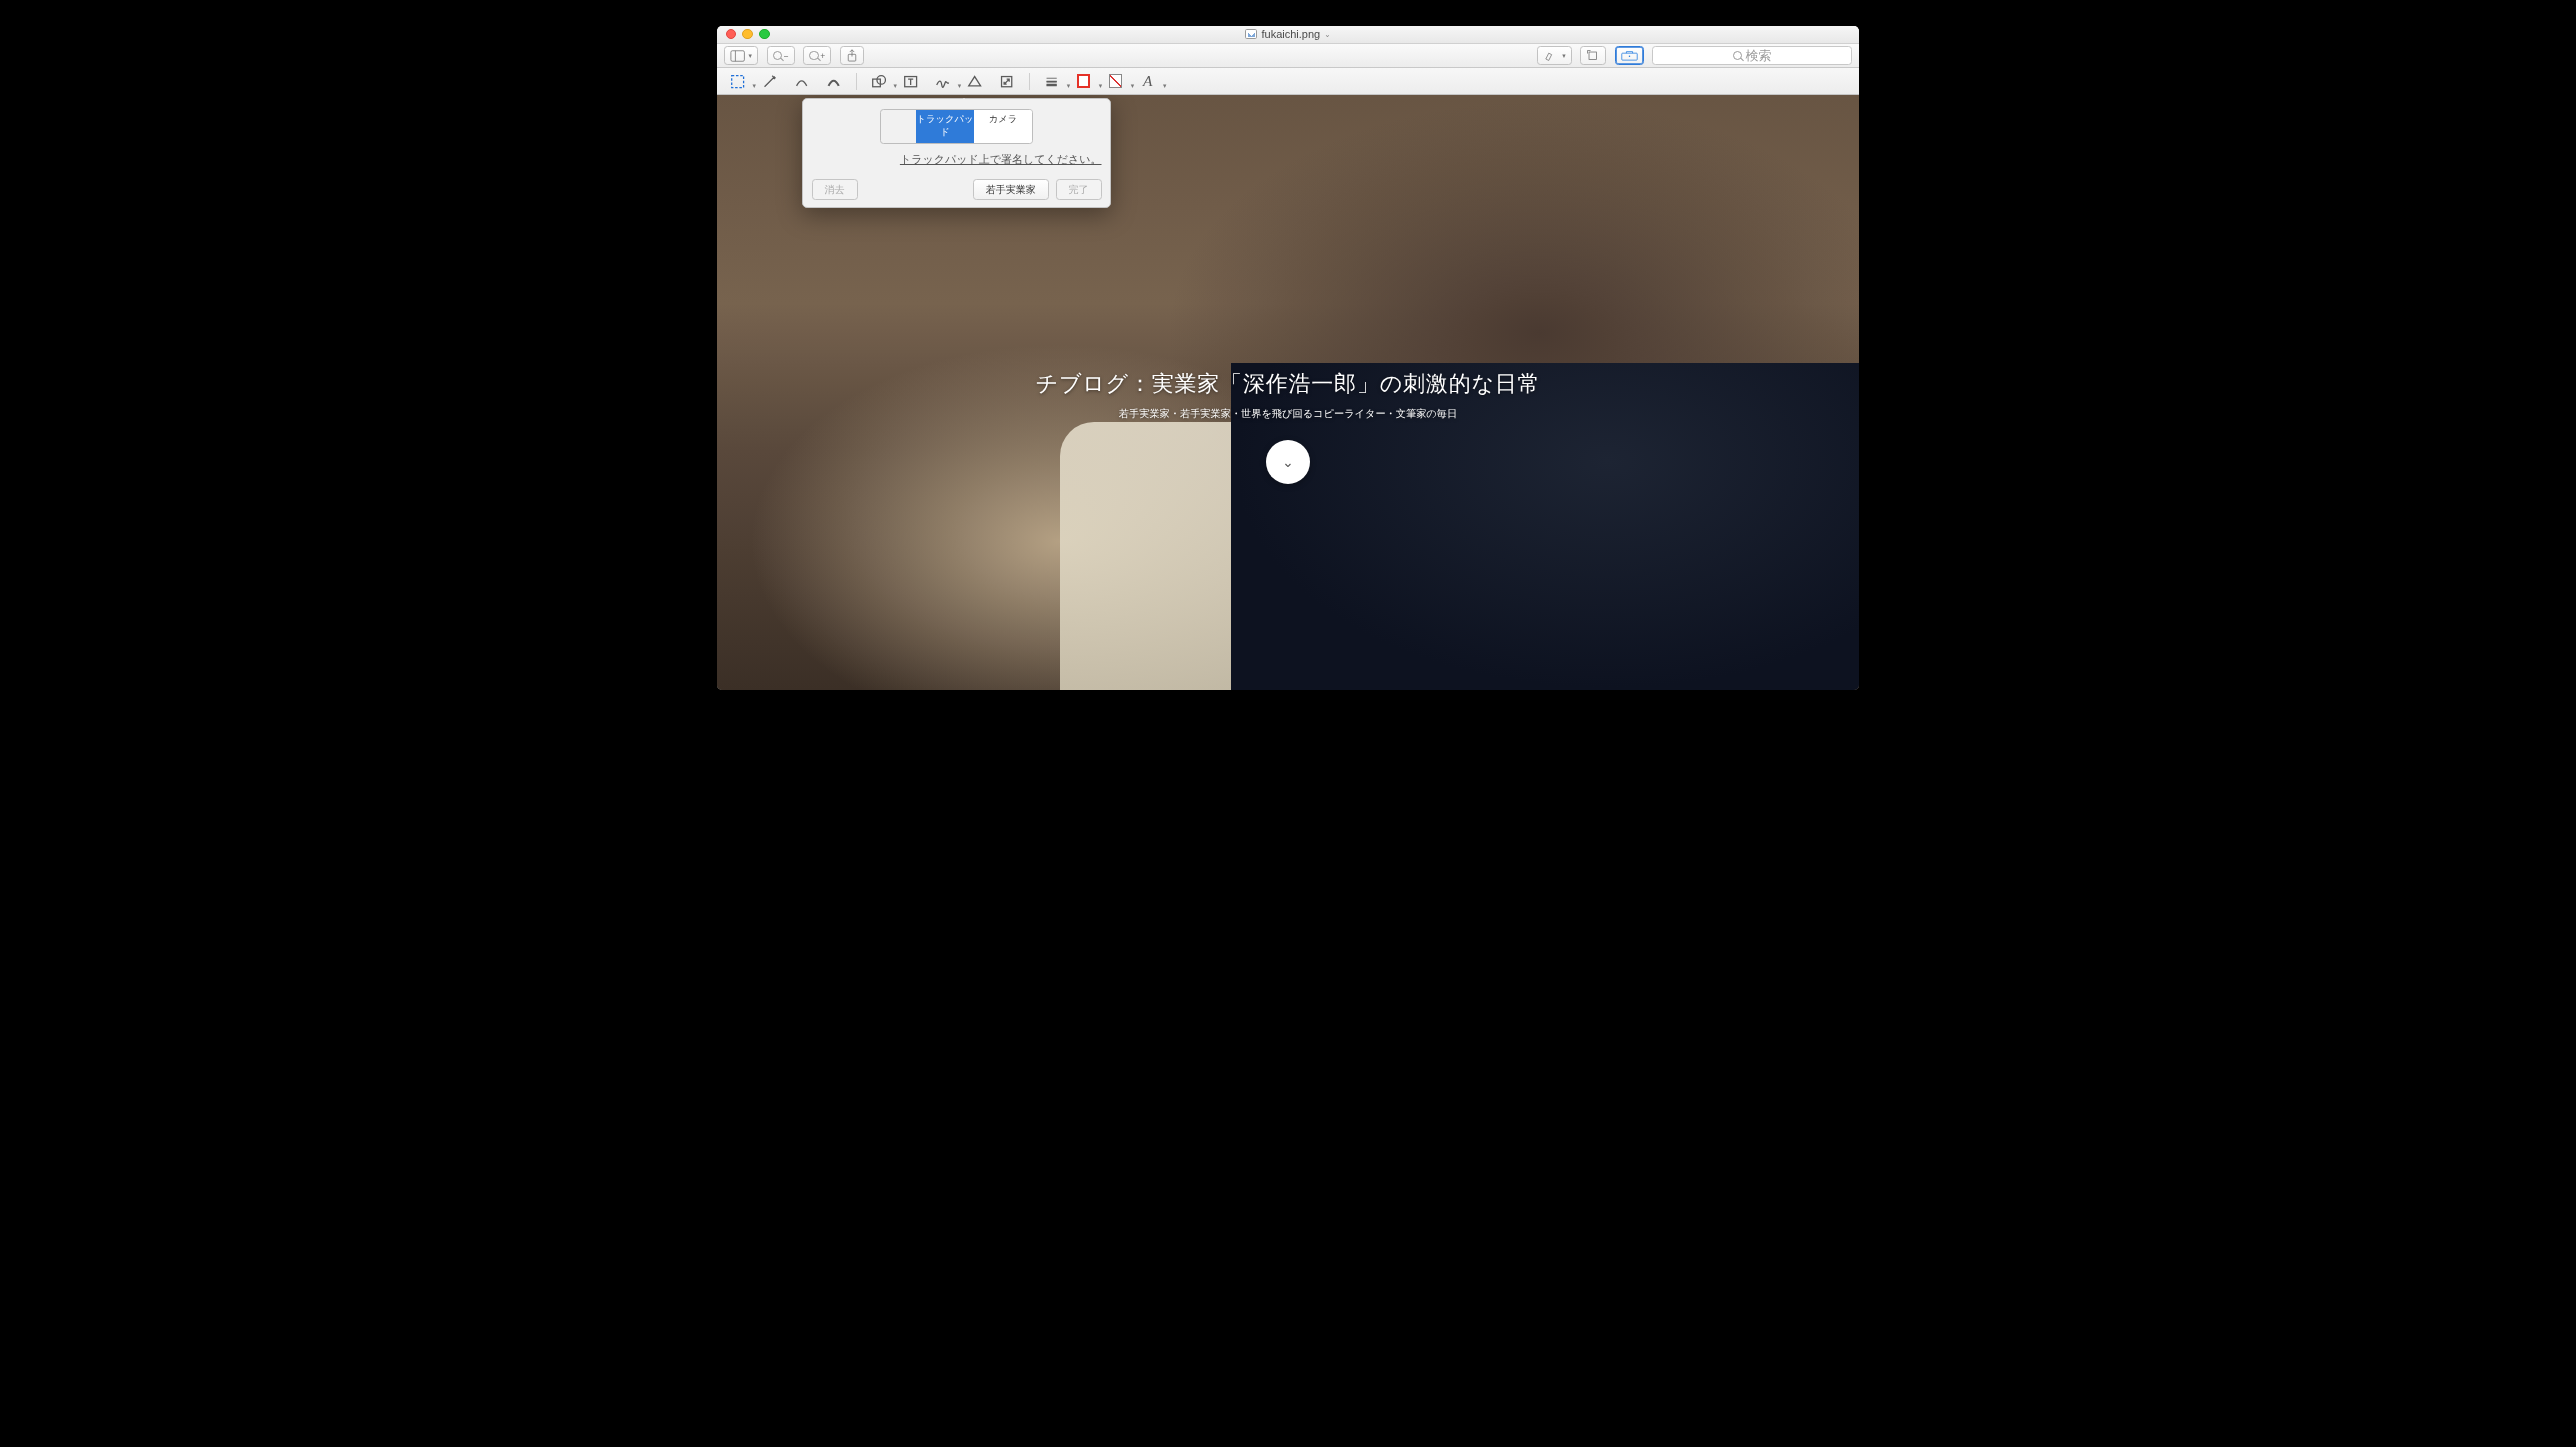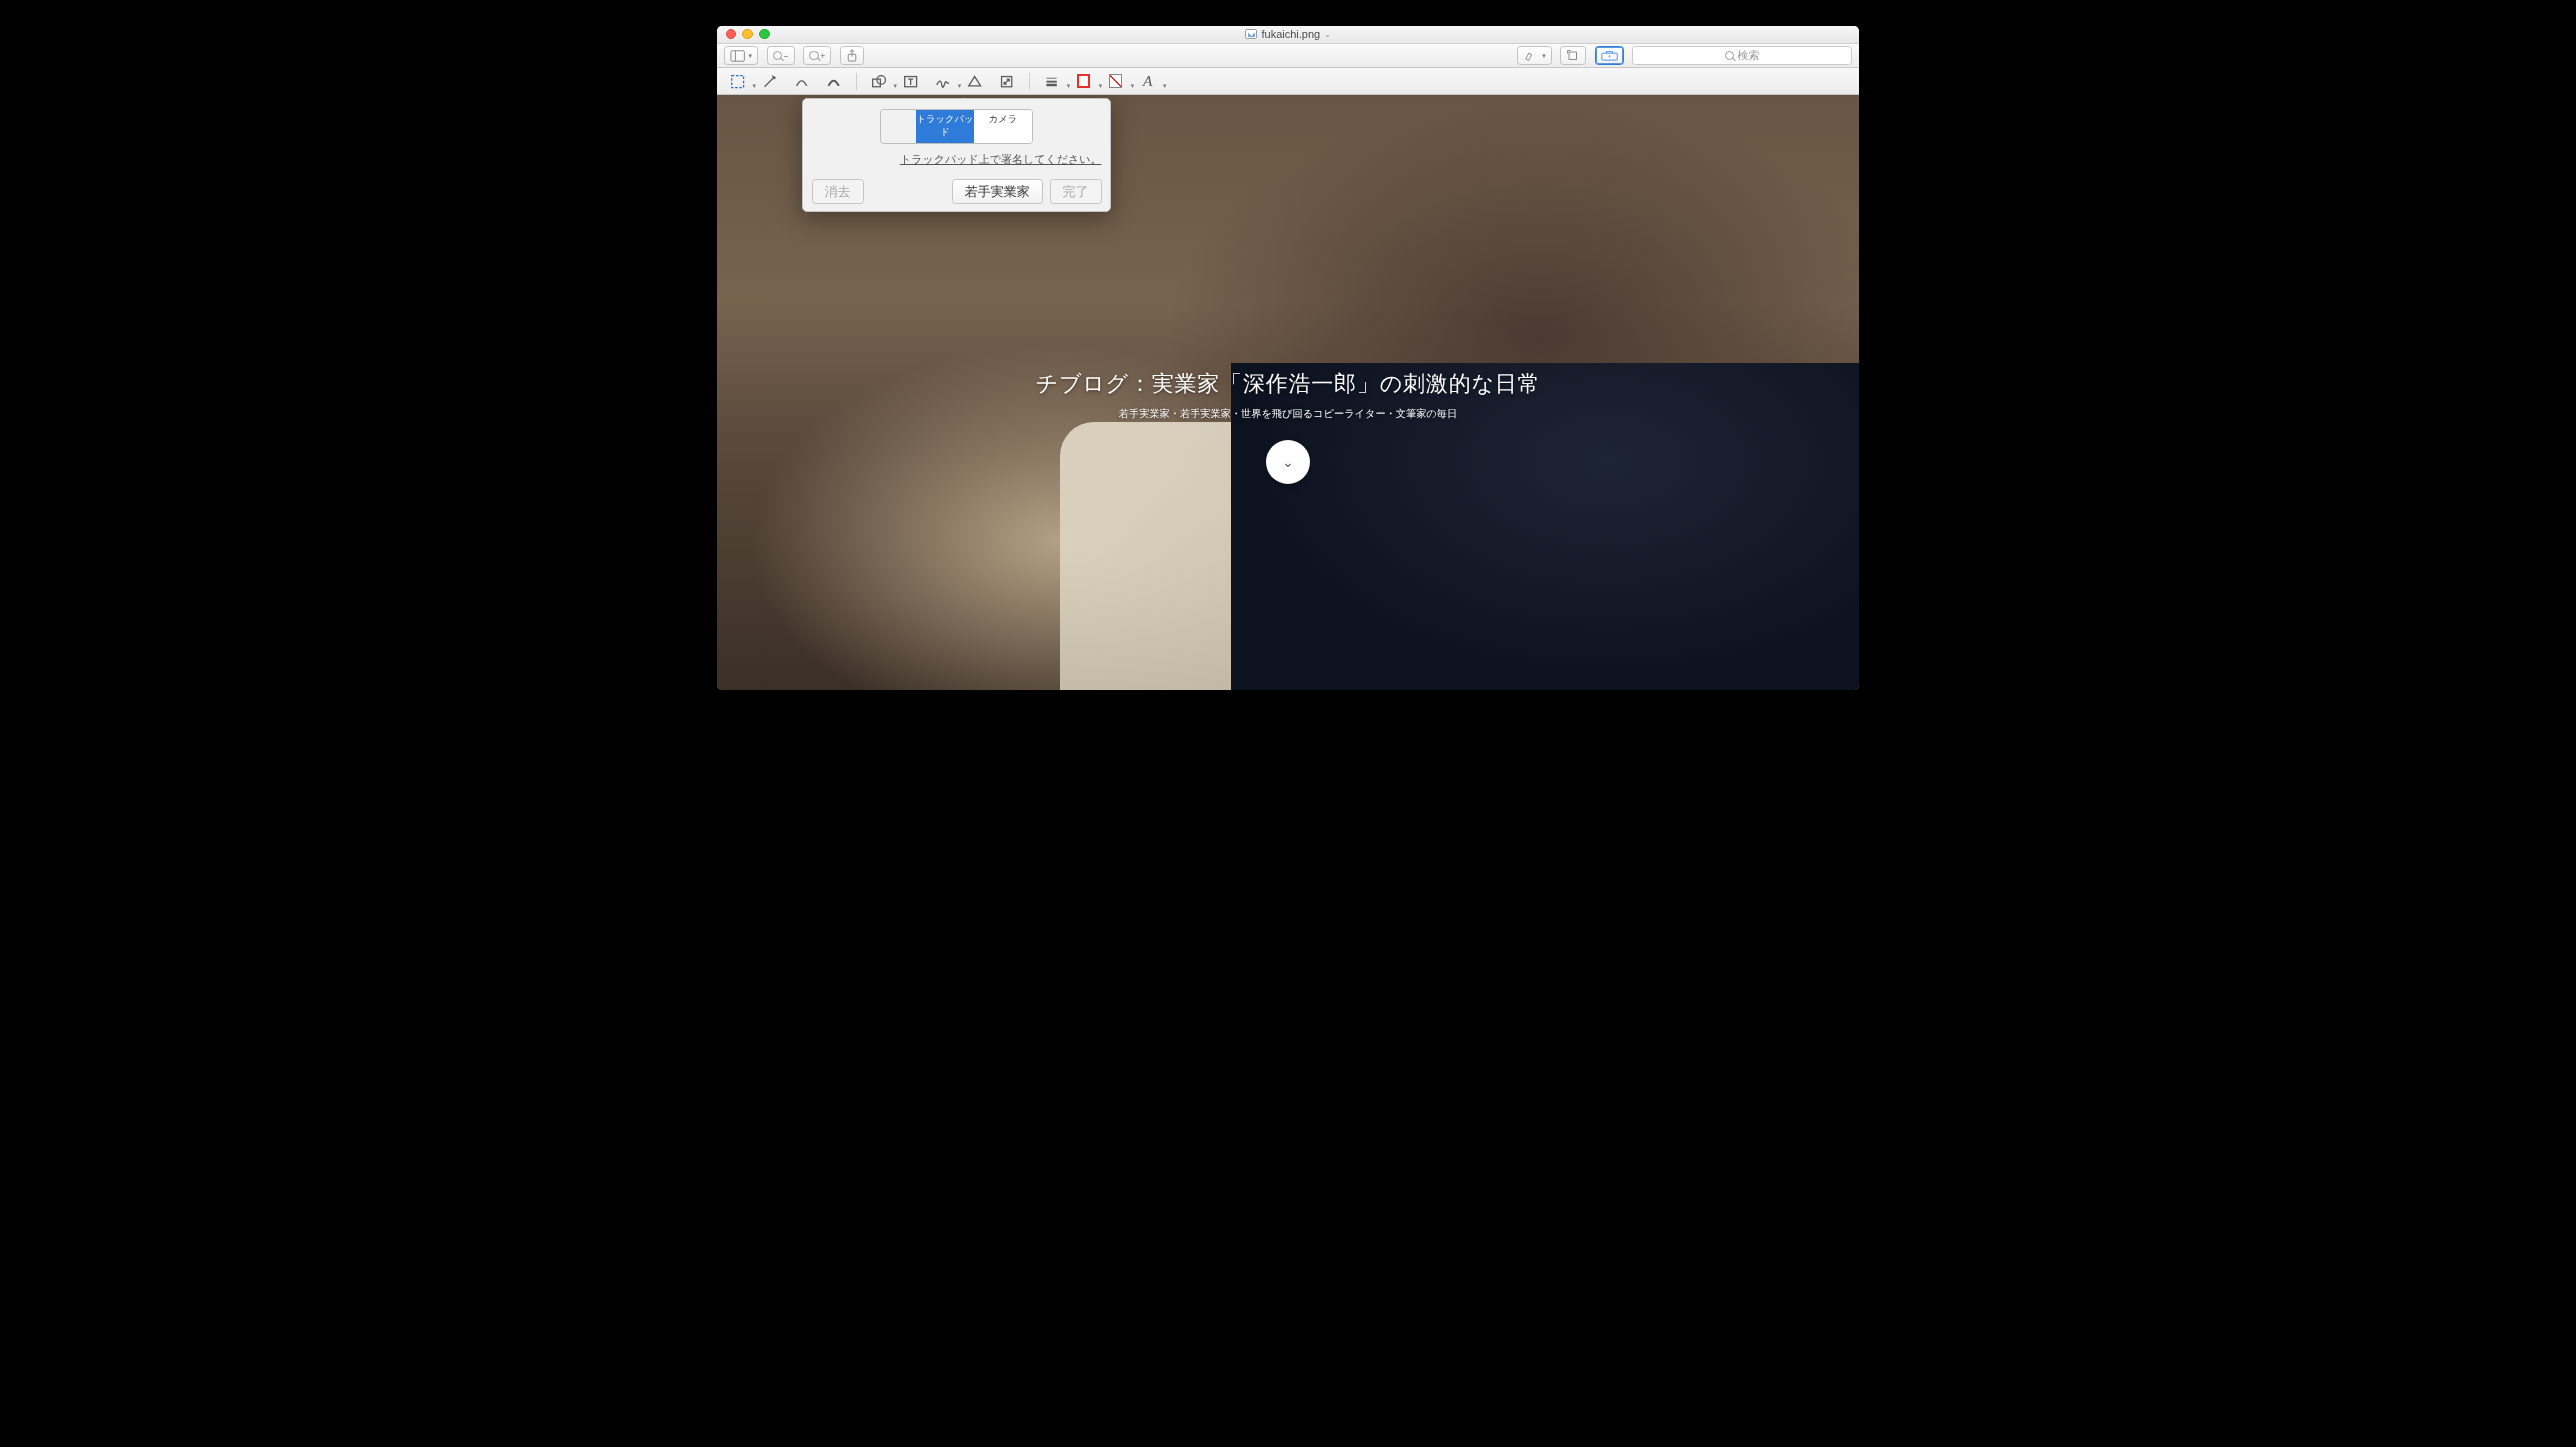--- a/index.html
+++ b/index.html
@@ -61,23 +61,23 @@
   .btn {
     height:18.7px; min-width:24px; padding:0 5.1px;
     background:linear-gradient(#ffffff,#f2f2f2);
     border:0.8px solid #c2c2c2; border-radius:3.4px;
     display:flex; align-items:center; justify-content:center;
     color:#555; font-size:10.2px; gap:3.4px;
   }
   .btn.active { border-color:#2f7bd9; box-shadow:0 0 0 0.8px #2f7bd9 inset; }
   .btn .tiny-chev{font-size:6.8px;color:#777}
   .search {
-    width:220px; height:18.7px; border:0.8px solid #c8c8c8; border-radius:3.4px;
+    width:200px; height:18.7px; border:0.8px solid #c8c8c8; border-radius:3.4px;
     background:#fff; display:flex; align-items:center; justify-content:center;
-    color:#9a9a9a; font-size:11px; gap:3.4px;
+    color:#9a9a9a; font-size:13px; gap:3.4px;
   }
   .mag { width:9.3px; height:9.3px; border:1.3px solid #9a9a9a; border-radius:50%; position:relative;}
   .mag::after{content:"";position:absolute;width:4.2px;height:1.3px;background:#9a9a9a;right:-3.4px;bottom:-0.8px;transform:rotate(45deg);}
   .toolbox-icon{ color:#1f7ae0; }
 
   
   .markup {
     height:27px; background:linear-gradient(#f7f7f7,#ededed);
     border-bottom:0.8px solid #c5c5c5;
     display:flex; align-items:center; gap:5.1px; padding:0 6.8px;
@@ -155,21 +155,21 @@
     background:linear-gradient(#fff,#f4f4f4);
     border:0.8px solid #bcbcbc; border-radius:3.4px;
     padding:3.4px 8.5px; font-size:9.3px; color:#333;
     box-shadow:0 0 0 1.7px #7aaef0;
   }
   .hint{ text-align:right; font-size:11px; color:#555; margin:8.5px 0 12px;text-decoration:underline;}
   .pop-btns{display:flex;gap:6.8px}
   .pbtn{
     background:linear-gradient(#fff,#f1f1f1);
     border:0.8px solid #c5c5c5;border-radius:3.4px;
-    padding:2.5px 12px;font-size:13px;color:#333;
+    padding:2.5px 12px;font-size:10px;color:#333;
   }
   .pbtn.dis{color:#aaa;background:#f3f3f3}
   .spacer{flex:1}
 </style>
 </head>
 <body>
 
 <div class="window">
 
   <div class="titlebar">

